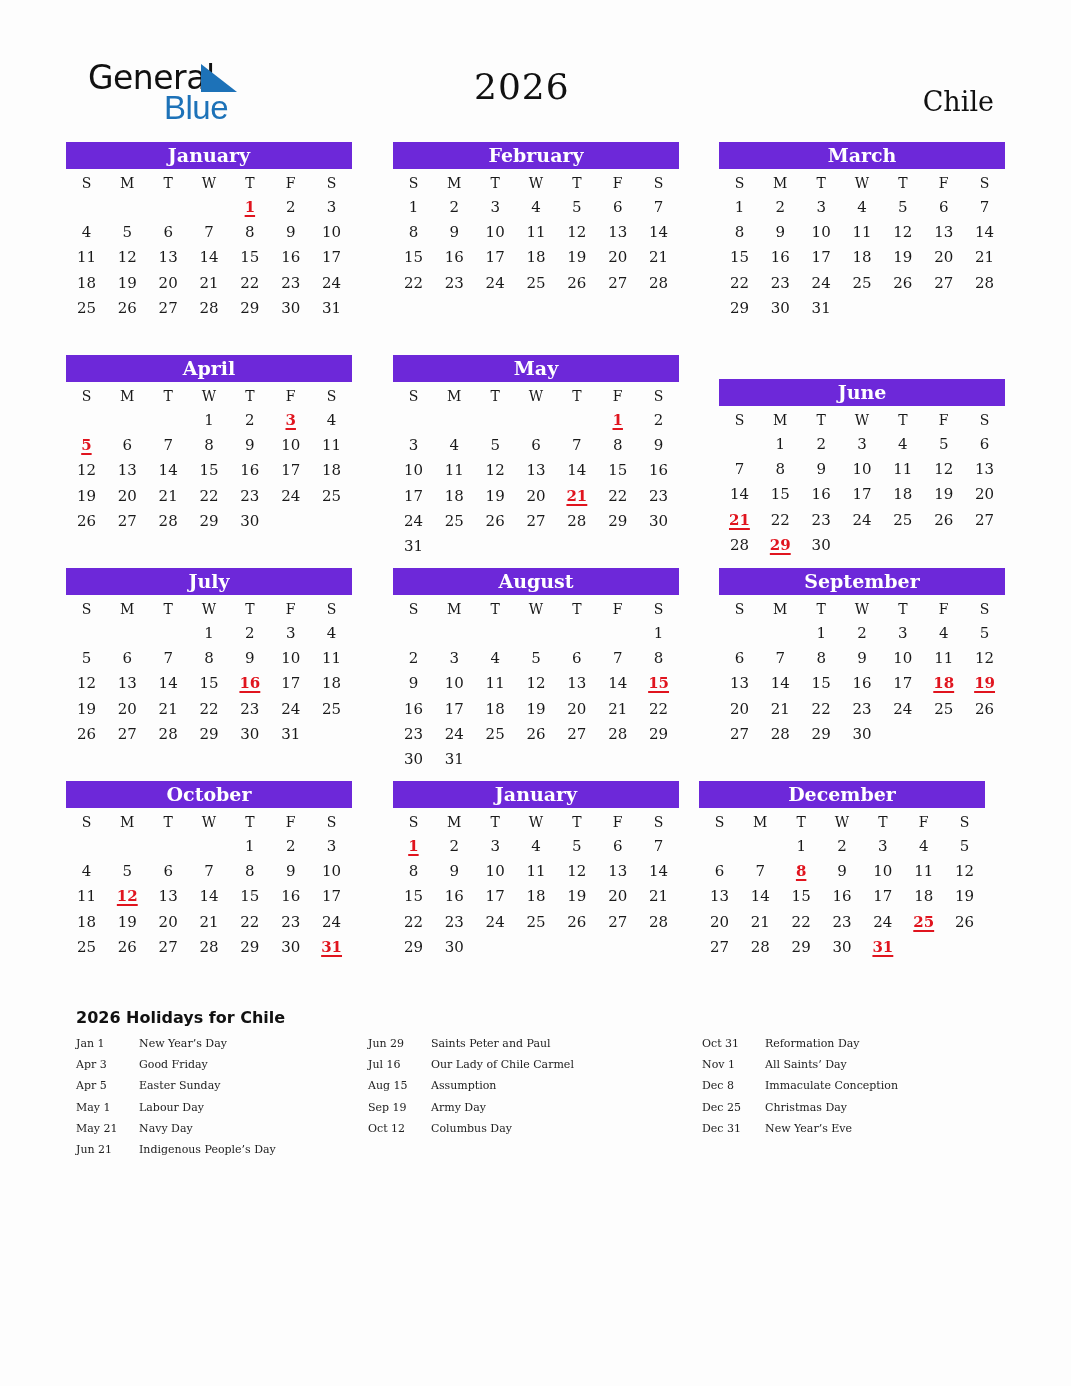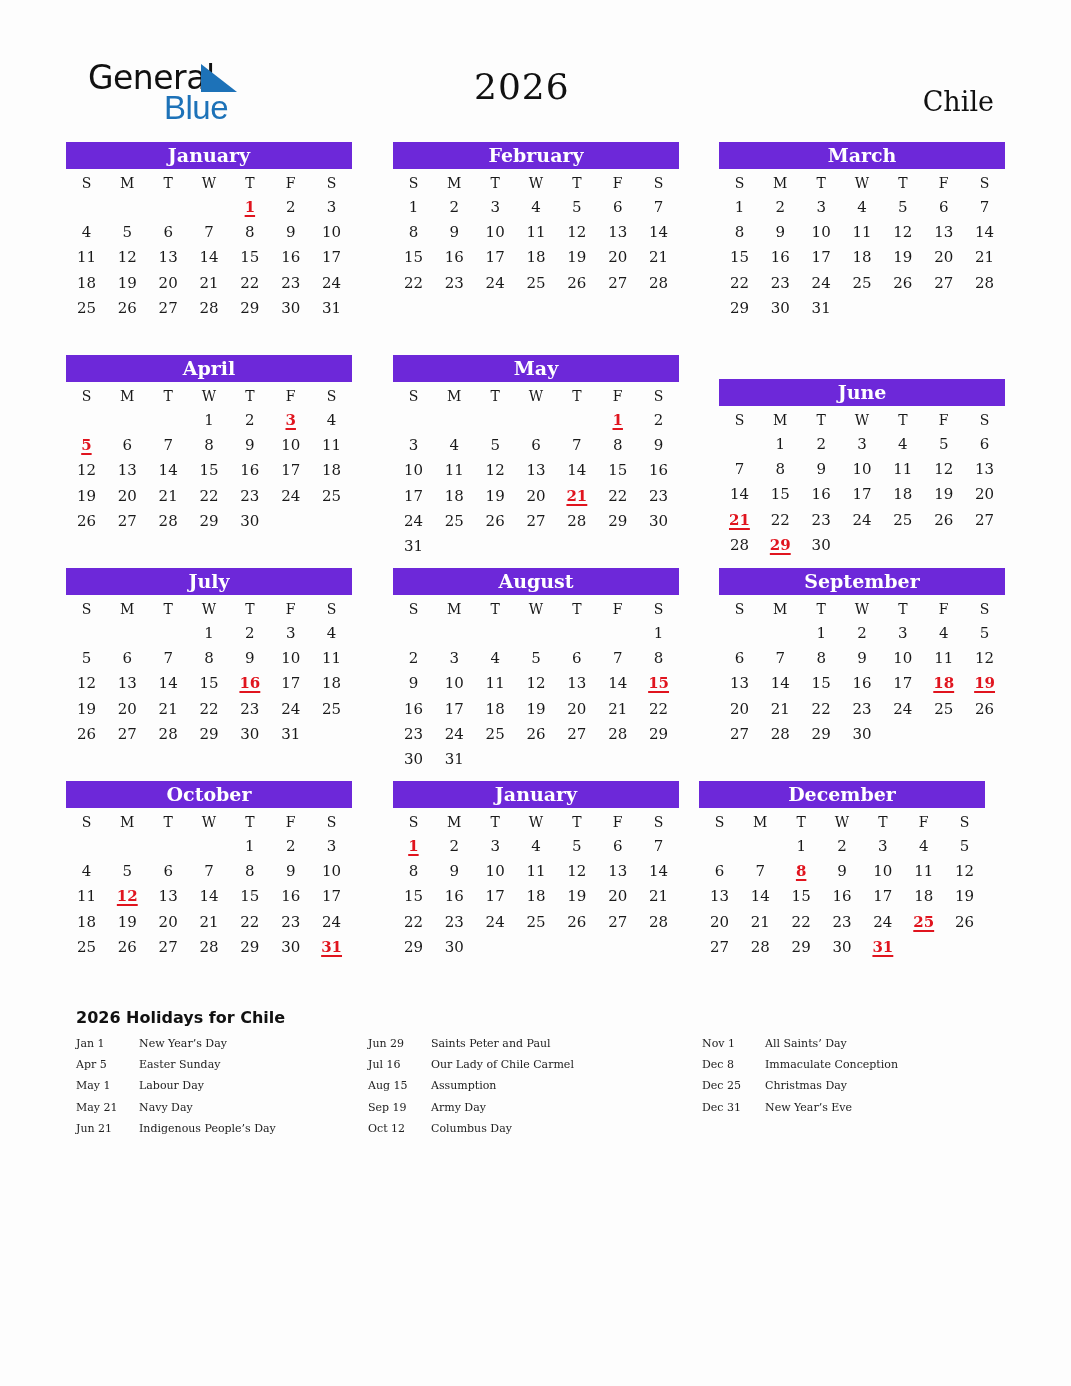--- a/index.html
+++ b/index.html
@@ -615,31 +615,33 @@
         <div class="day">30</div>
         <div class="day hol">31</div>
       </div>
     </div>
   </div>
 
 <div class="hol-title">2026 Holidays for Chile</div>
 <div id="holidays">
     <div class="hol-col" style="left: 76px;">
       <div class="hol-row"><span class="d">Jan 1</span><span>New Year’s Day</span></div>
+      <div class="hol-row"><span class="d">Apr 3</span><span>Good Friday</span></div>
       <div class="hol-row"><span class="d">Apr 5</span><span>Easter Sunday</span></div>
       <div class="hol-row"><span class="d">May 1</span><span>Labour Day</span></div>
       <div class="hol-row"><span class="d">May 21</span><span>Navy Day</span></div>
       <div class="hol-row"><span class="d">Jun 21</span><span>Indigenous People’s Day</span></div>
     </div>
     <div class="hol-col" style="left: 368px;">
       <div class="hol-row"><span class="d">Jun 29</span><span>Saints Peter and Paul</span></div>
       <div class="hol-row"><span class="d">Jul 16</span><span>Our Lady of Chile Carmel</span></div>
       <div class="hol-row"><span class="d">Aug 15</span><span>Assumption</span></div>
       <div class="hol-row"><span class="d">Sep 19</span><span>Army Day</span></div>
       <div class="hol-row"><span class="d">Oct 12</span><span>Columbus Day</span></div>
     </div>
     <div class="hol-col" style="left: 702px;">
+      <div class="hol-row"><span class="d">Oct 31</span><span>Reformation Day</span></div>
       <div class="hol-row"><span class="d">Nov 1</span><span>All Saints’ Day</span></div>
       <div class="hol-row"><span class="d">Dec 8</span><span>Immaculate Conception</span></div>
       <div class="hol-row"><span class="d">Dec 25</span><span>Christmas Day</span></div>
       <div class="hol-row"><span class="d">Dec 31</span><span>New Year’s Eve</span></div>
     </div>
   </div>
 
 </body></html>

